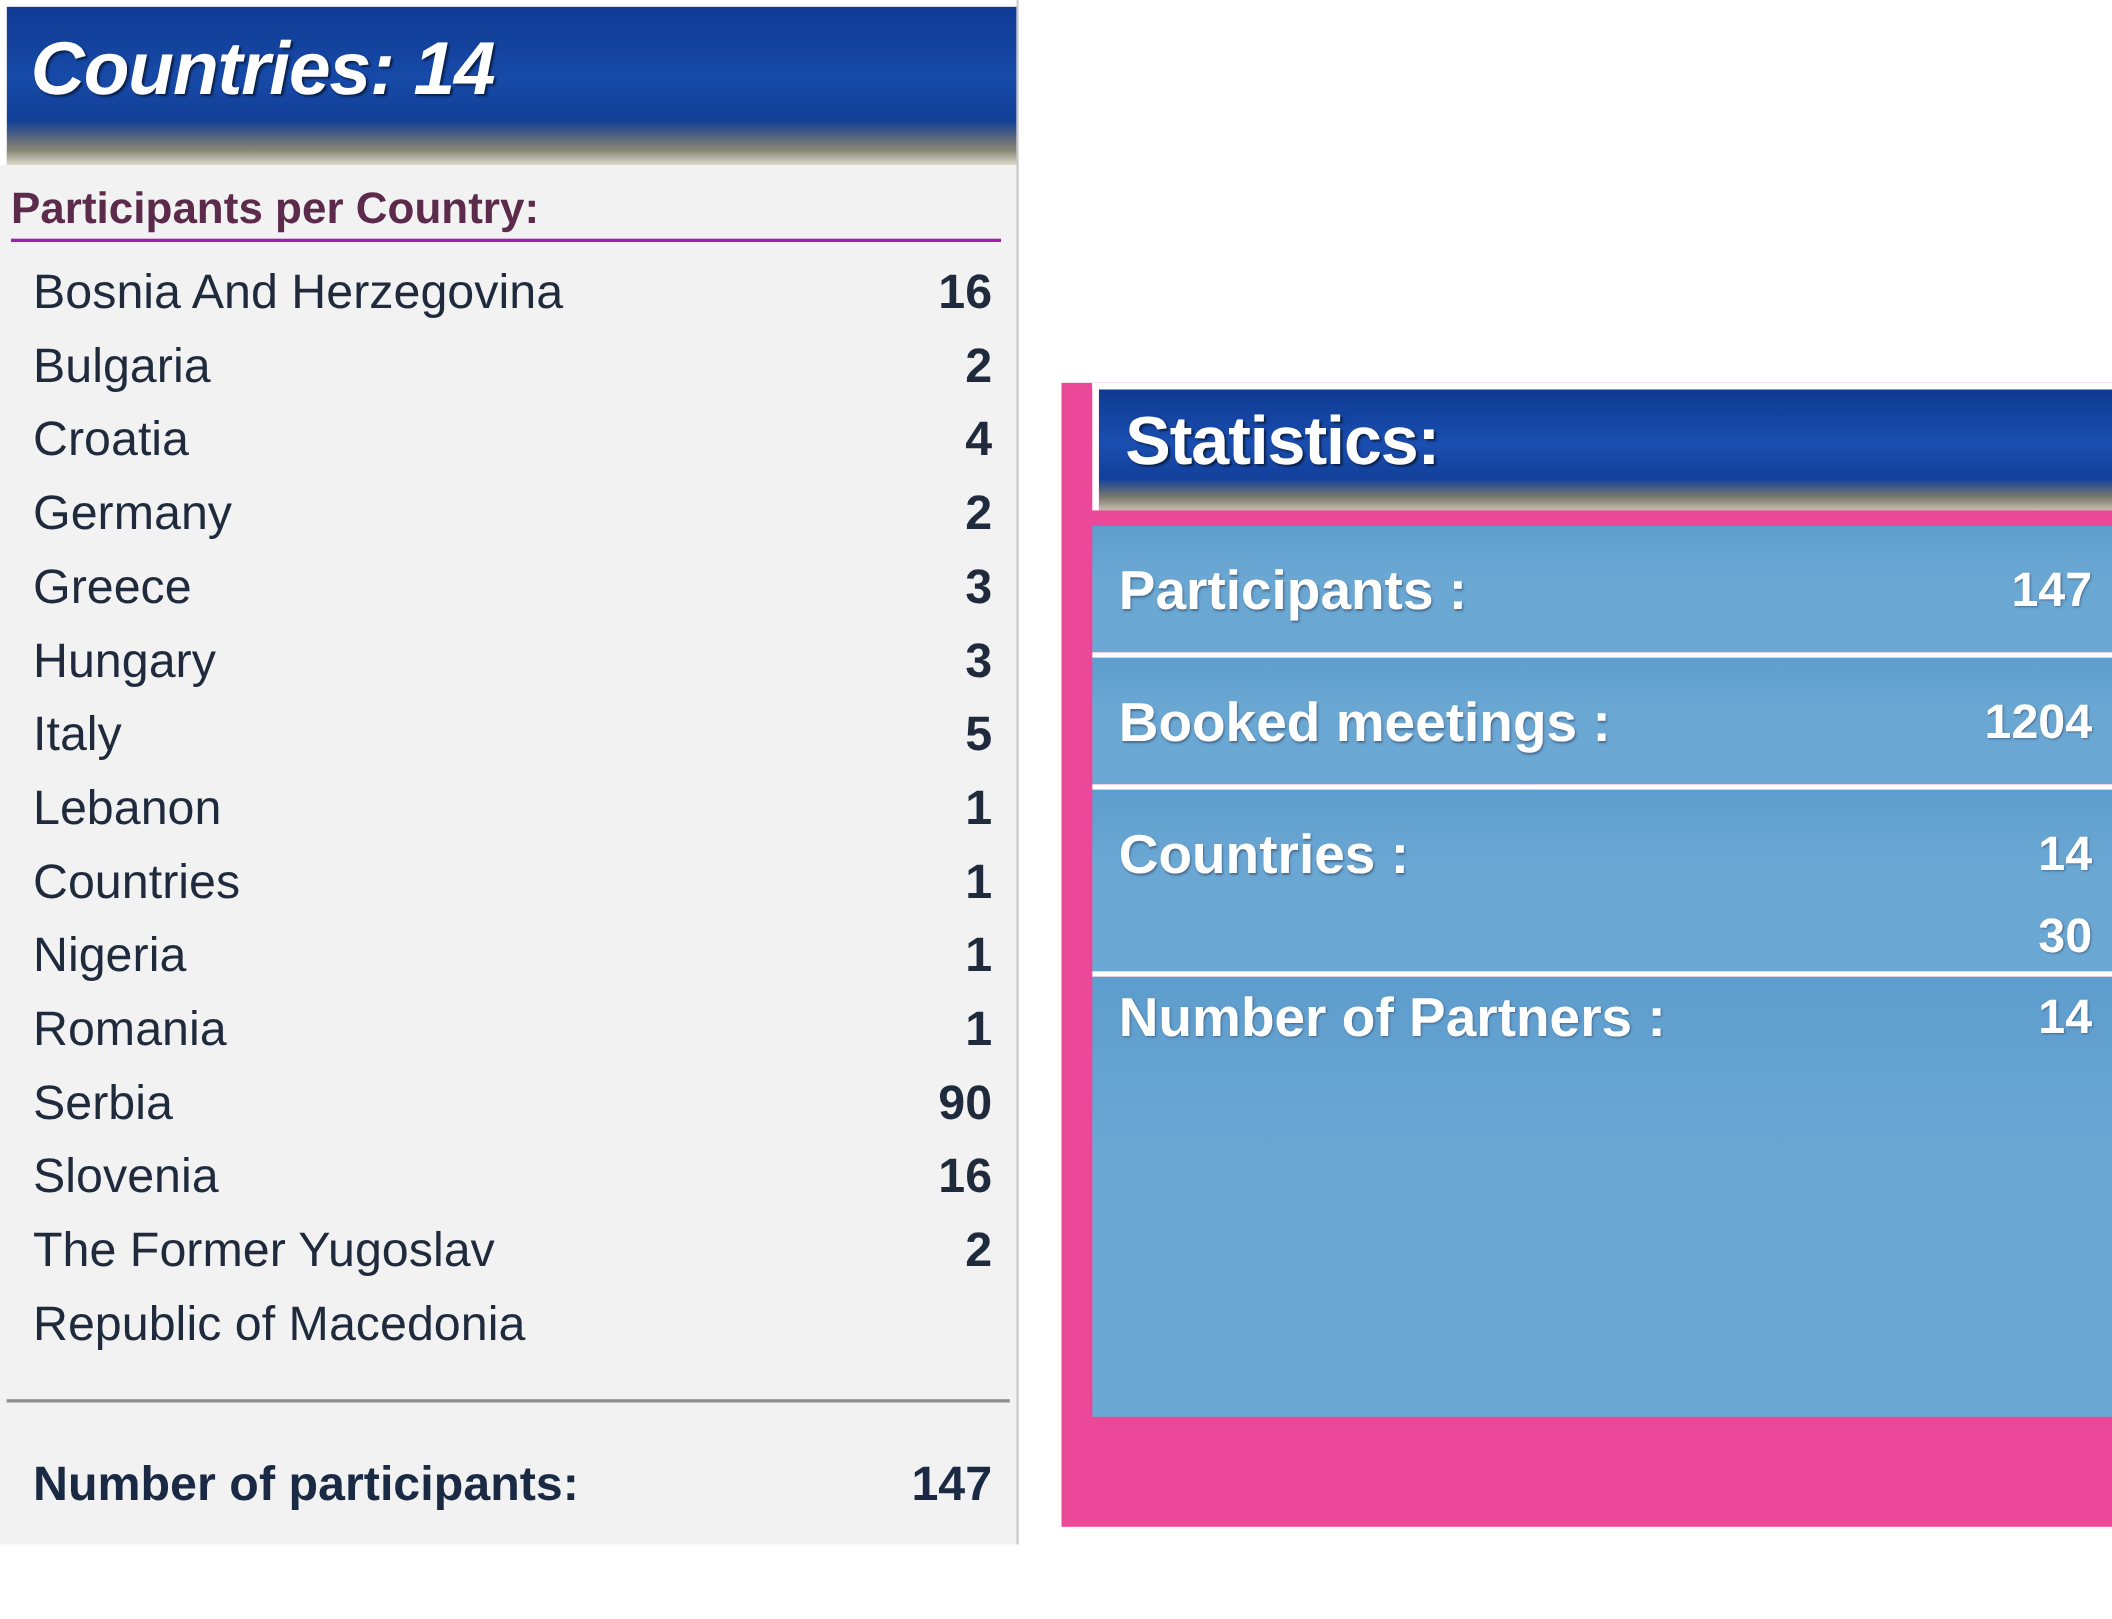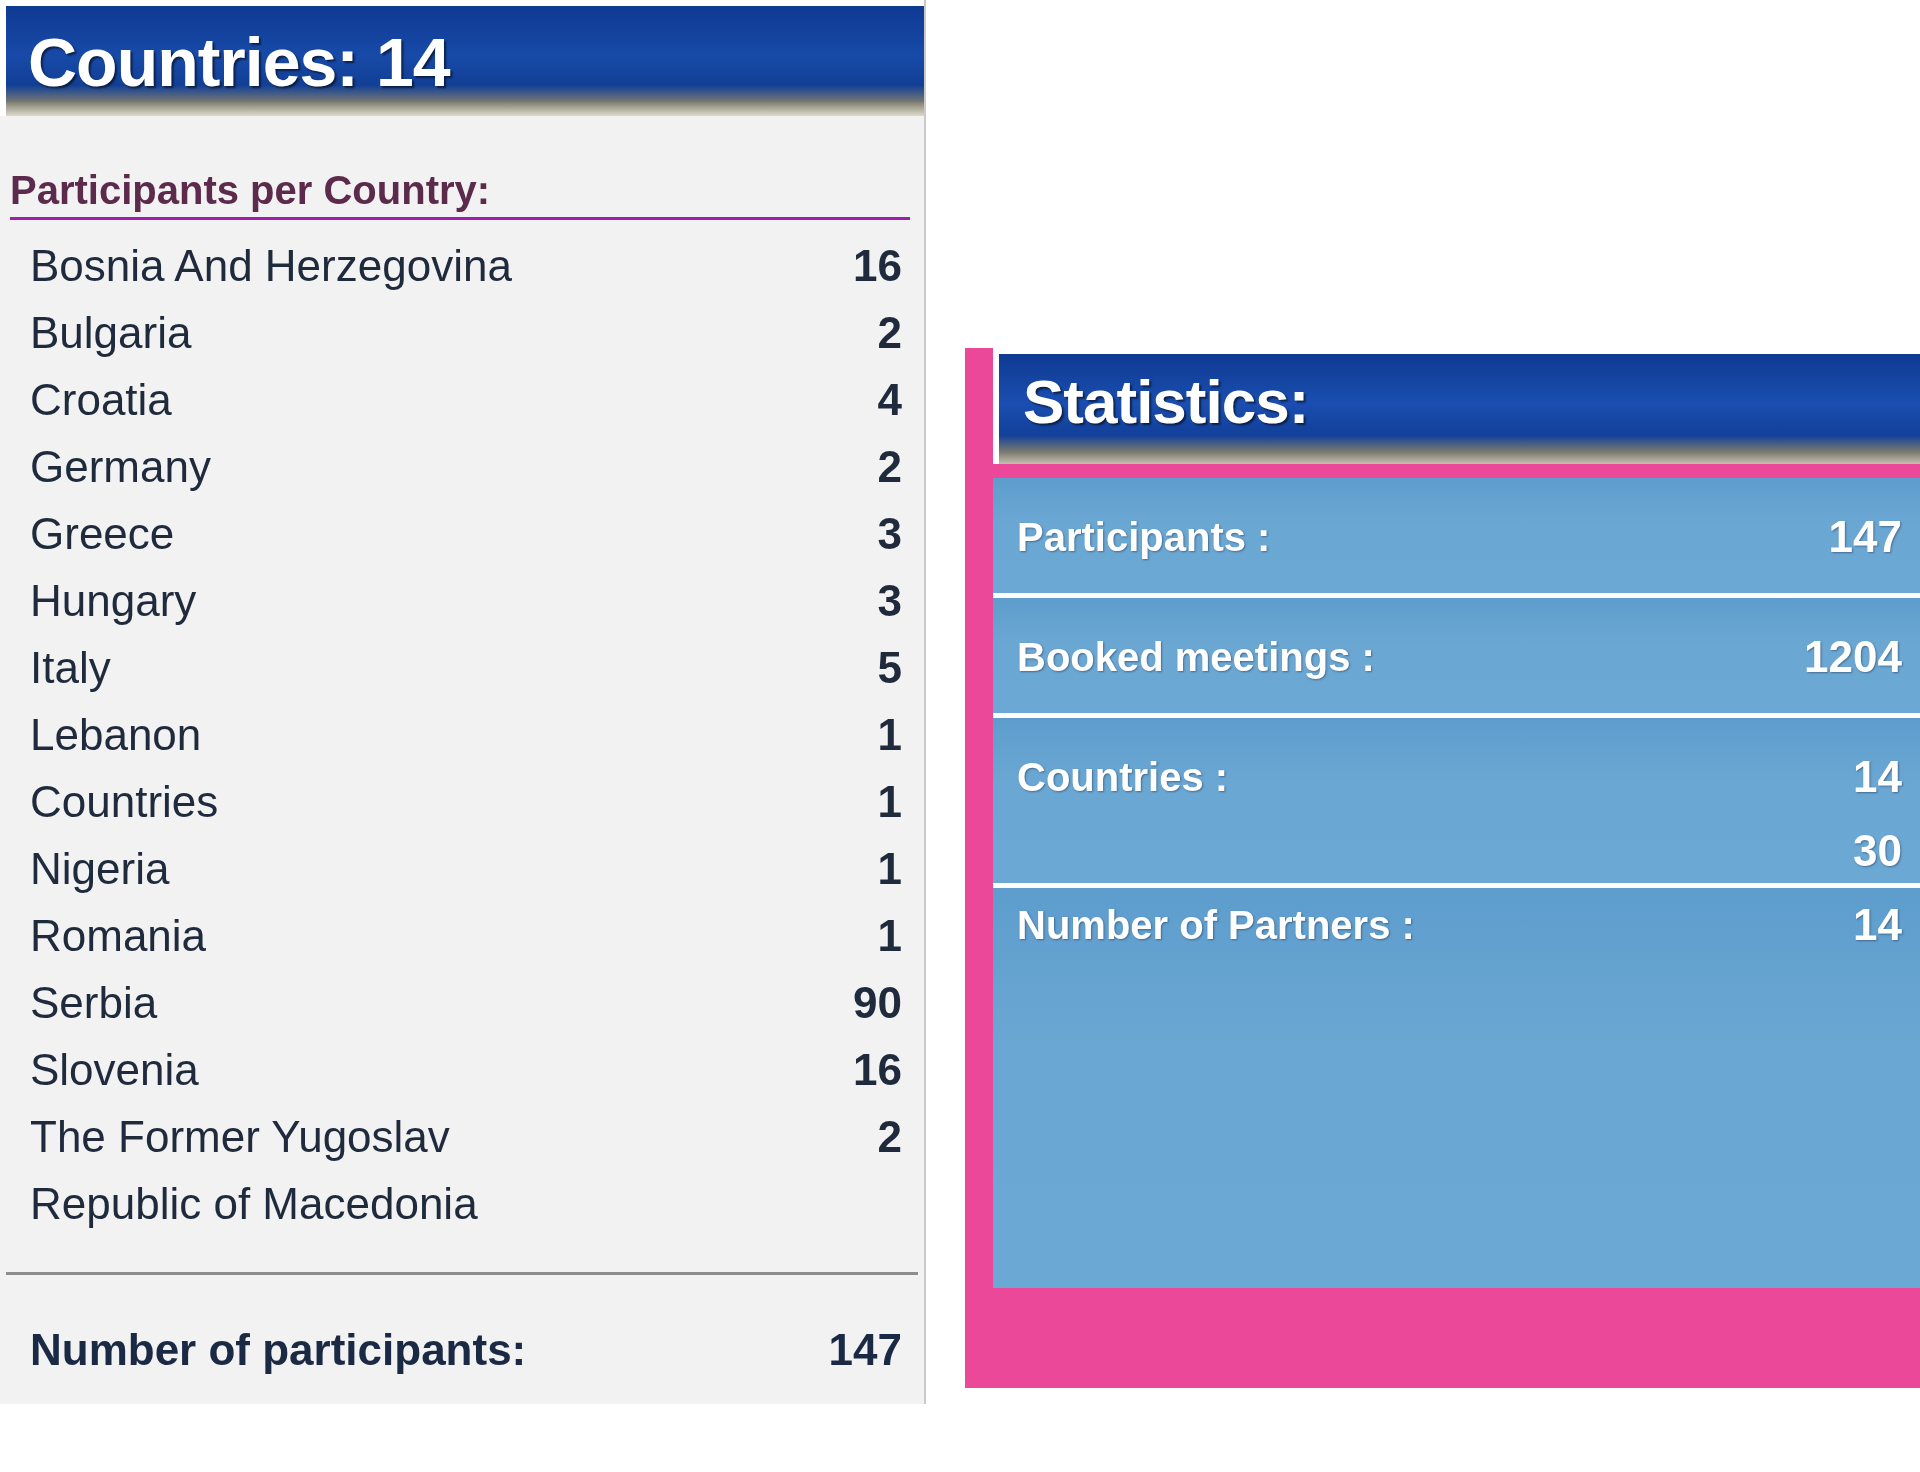--- a/index.html
+++ b/index.html
@@ -22,31 +22,32 @@
     top: 0;
     width: 926px;
     height: 1404px;
     background: #f2f2f2;
     border-right: 2px solid #c9c9c9;
     box-sizing: border-box;
   }
 
   .title-bar {
     position: relative;
-    height: 116px;
+    height: 150px;
     background: linear-gradient(to bottom,
                 #0f3a92 0%,
                 #174aa8 45%,
                 #123f96 72%,
                 #7b7b72 88%,
                 #b9b5a3 100%);
     border-left: 6px solid #ffffff;
     border-top: 6px solid #ffffff;
     box-sizing: border-box;
     overflow: hidden;
+    font-style: italic;
   }
   .title-bar::after {
     content: "";
     position: absolute;
     left: 0; right: 0; bottom: 0;
     height: 14px;
     background: linear-gradient(to bottom, rgba(130,128,110,0.85), rgba(222,219,205,0.95));
   }
   .title-bar-text {
     position: absolute;
@@ -196,21 +197,21 @@
   .stat-row {
     position: relative;
     height: 74px;
     white-space: nowrap;
   }
   .stat-row .slabel {
     position: absolute;
     left: 24px;
     top: 0;
     line-height: 74px;
-    font-size: 40px;
+    font-size: 50px;
     font-weight: bold;
     color: #ffffff;
     text-shadow: 1px 1px 2px rgba(40,60,90,0.55);
   }
   .stat-row .sval {
     position: absolute;
     right: 18px;
     top: 0;
     line-height: 74px;
     font-size: 44px;

